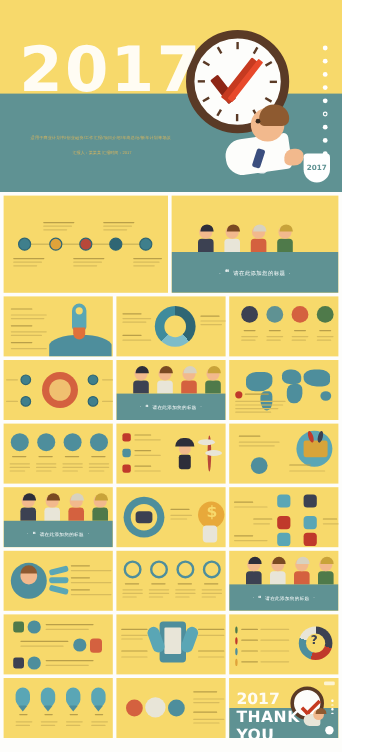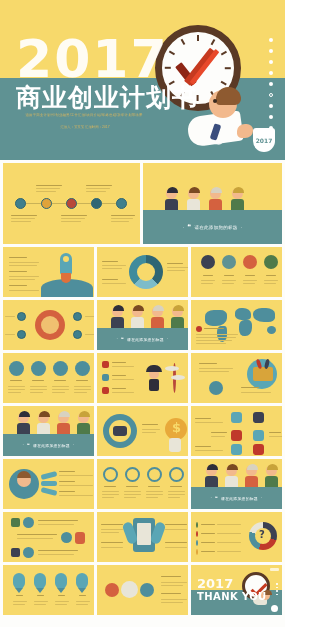--- a/index.html
+++ b/index.html
@@ -117,21 +117,21 @@
          border-radius:6px 6px 6px 6px; }
   .pin:after { content:''; position:absolute; left:2px; bottom:-4px;
                border-left:4px solid transparent; border-right:4px solid transparent;
                border-top:5px solid #4e8e9c; }
 
   
   .fin-top { position:absolute; left:0; top:0; width:100%; height:50%; background:#f7d96b;}
   .fin-bot { position:absolute; left:0; top:50%; width:100%; height:50%; background:#5f9293;}
   .fin-year { position:absolute; left:6px; top:12px; font-size:13px; font-weight:bold;
               color:rgba(255,255,255,.92); font-family:"DejaVu Sans",sans-serif; line-height:13px;}
-  .fin-thanks { position:absolute; left:6px; top:26px; font-size:10px; font-weight:bold;
+  .fin-thanks { position:absolute; left:6px; top:26px; font-size:13px; font-weight:bold;
                 color:#ffffff; letter-spacing:.4px; font-family:"DejaVu Sans",sans-serif;}
   .fin-clock { position:absolute; right:12px; top:7px; width:28px; height:28px;
                border-radius:50%; background:#fdfdfb; border:3px solid #5a3a26;}
   .fin-chk { position:absolute; left:6px; top:9px; width:16px; height:8px;
              border-left:3.5px solid #c63a20; border-bottom:3.5px solid #c63a20;
              transform: rotate(-45deg); }
 </style>
 </head>
 <body>
 
@@ -165,21 +165,20 @@
       <div class="man-arm"></div>
       <div class="man-body"></div>
       <div class="man-tie"></div>
       <div class="man-head"></div>
       <div class="man-hair"></div>
       <div class="man-eye"></div>
       <div class="man-hand"></div>
     </div>
 
     <div class="cover-year">2017</div>
-    <div class="cover-title">商业创业计划书</div>
     <div class="cover-sub">适用于商业计划书/创业融资/工作汇报/项目介绍/年终总结/新年计划等场景</div>
     <div class="cover-sub2">汇报人：某某某  汇报时间：2017</div>
 
     <div class="dots">
       <div class="dot"></div>
         <div class="dot"></div>
         <div class="dot"></div>
       <div class="dot"></div>
         <div class="dot"></div>
       <div class="dot hollow"></div>

